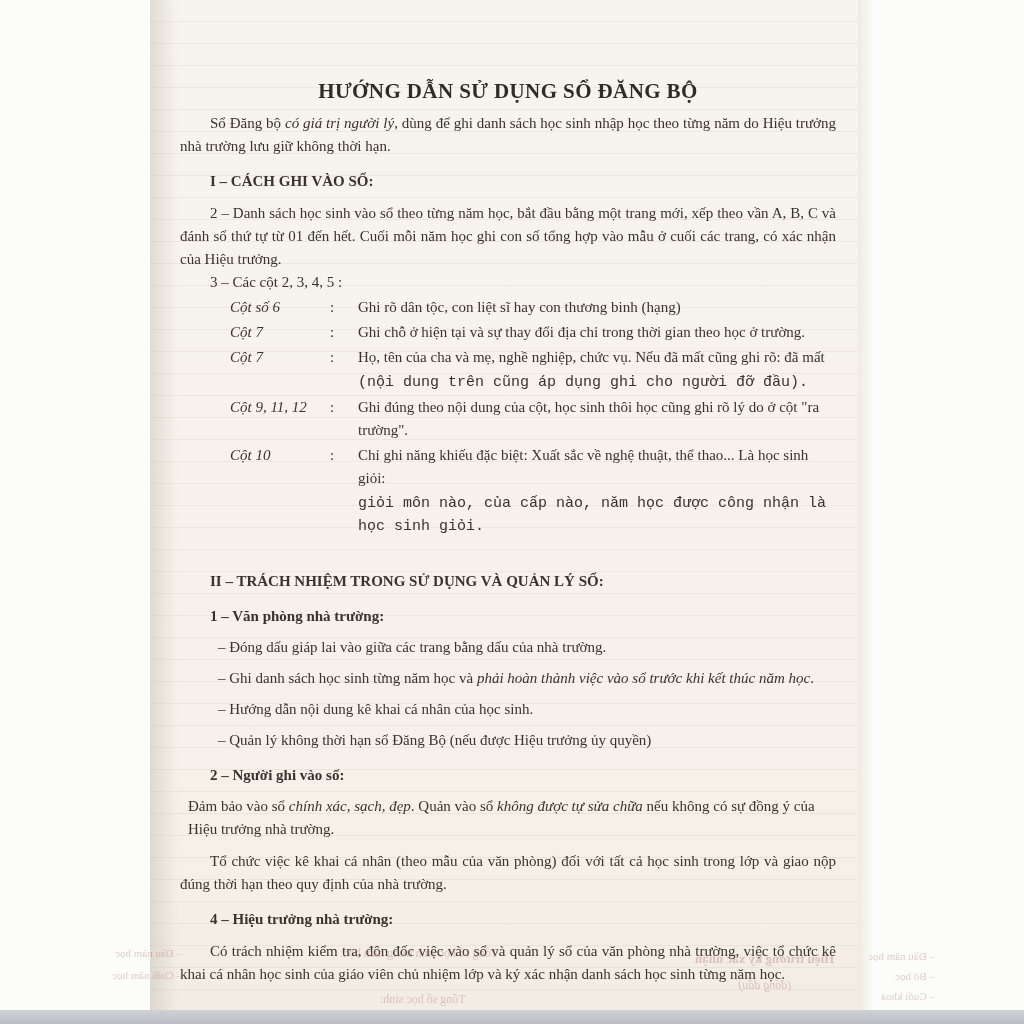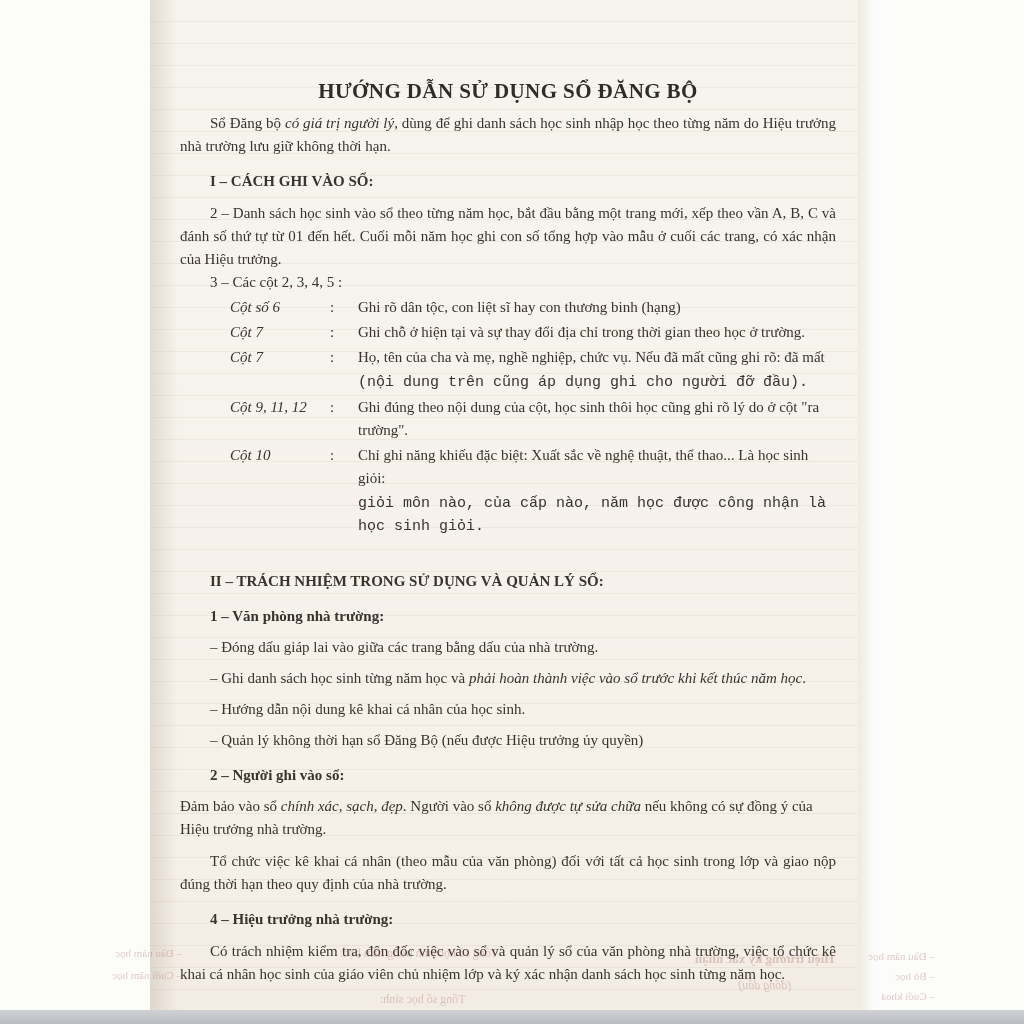--- a/index.html
+++ b/index.html
@@ -36,21 +36,21 @@
   .content{
     position:absolute;left:150px;top:0;width:708px;
     padding:70px 22px 0 30px;box-sizing:border-box;
     font-size:15px;line-height:23px;
   }
   .doc-title{
     text-align:center;font-size:21px;font-weight:bold;letter-spacing:.4px;
     margin:10px 0 0;color:#2f2b26;
   }
   p.para{margin:9px 0 0;text-indent:30px;text-align:justify;}
-  p.flush{margin:6px 0 0;text-indent:0;}
+  p.flush{margin:6px 8px 0;text-indent:0;}
   .head{font-weight:bold;margin:12px 0 0;text-indent:30px;}
   .it{font-style:italic;}
   .cot-row{display:flex;margin:2px 0 0;}
   .cot-first-label{width:178px;flex:none;}
   .cot-indent{width:50px;flex:none;}
   .cot-label{width:100px;flex:none;font-style:italic;}
   .cot-colon{width:28px;flex:none;text-align:left;}
   .cot-desc{flex:1;}
   .cot-desc .cont{margin-top:2px;font-family:Liberation Mono, monospace;}
   
@@ -146,21 +146,21 @@
 
   <p class="head">1 – Văn phòng nhà trường:</p>
 
   <p class="flush" style="margin-top:8px;text-indent:30px;"><span>– Đóng dấu giáp lai vào giữa các trang bằng dấu của nhà trường.</span></p>
   <p class="flush" style="margin-top:8px;text-indent:30px;"><span>– Ghi danh sách học sinh từng năm học và </span><span class="it">phải hoàn thành việc vào sổ trước khi kết thúc năm học</span><span>.</span></p>
   <p class="flush" style="margin-top:8px;text-indent:30px;"><span>– Hướng dẫn nội dung kê khai cá nhân của học sinh.</span></p>
   <p class="flush" style="margin-top:8px;text-indent:30px;"><span>– Quản lý không thời hạn sổ Đăng Bộ (nếu được Hiệu trưởng ủy quyền)</span></p>
 
   <p class="head">2 – Người ghi vào sổ:</p>
 
-  <p class="flush" style="margin-top:8px;"><span>Đảm bảo vào sổ </span><span class="it">chính xác, sạch, đẹp</span><span>. Người vào sổ </span><span class="it">không được tự sửa chữa</span><span> nếu không có sự đồng ý của Hiệu trưởng nhà trường.</span></p>
+  <p class="flush" style="margin-top:8px;"><span>Đảm bảo vào sổ </span><span class="it">chính xác, sạch, đẹp</span><span>. Quản vào sổ </span><span class="it">không được tự sửa chữa</span><span> nếu không có sự đồng ý của Hiệu trưởng nhà trường.</span></p>
 
 
   <p class="para">Tổ chức việc kê khai cá nhân (theo mẫu của văn phòng) đối với tất cả học sinh trong lớp và giao nộp đúng thời hạn theo quy định của nhà trường.</p>
 
   <p class="head">4 – Hiệu trưởng nhà trường:</p>
 
   <p class="para">Có trách nhiệm kiểm tra, đôn đốc việc vào sổ và quản lý sổ của văn phòng nhà trường, việc tổ chức kê khai cá nhân học sinh của giáo viên chủ nhiệm lớp và ký xác nhận danh sách học sinh từng năm học.</p>
 
 </div>
 

